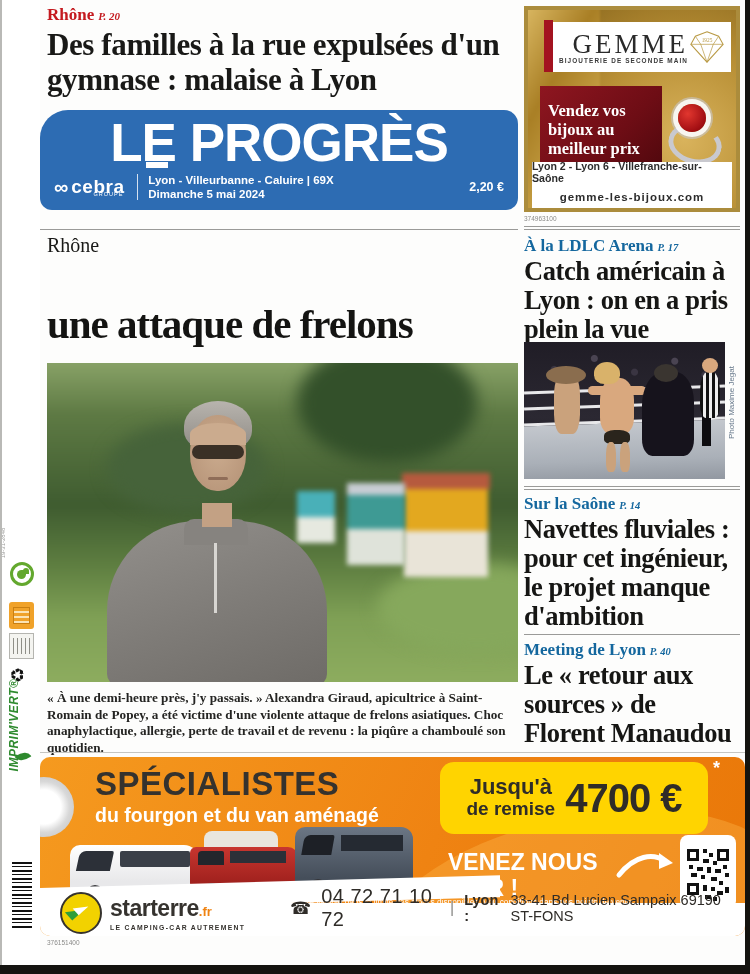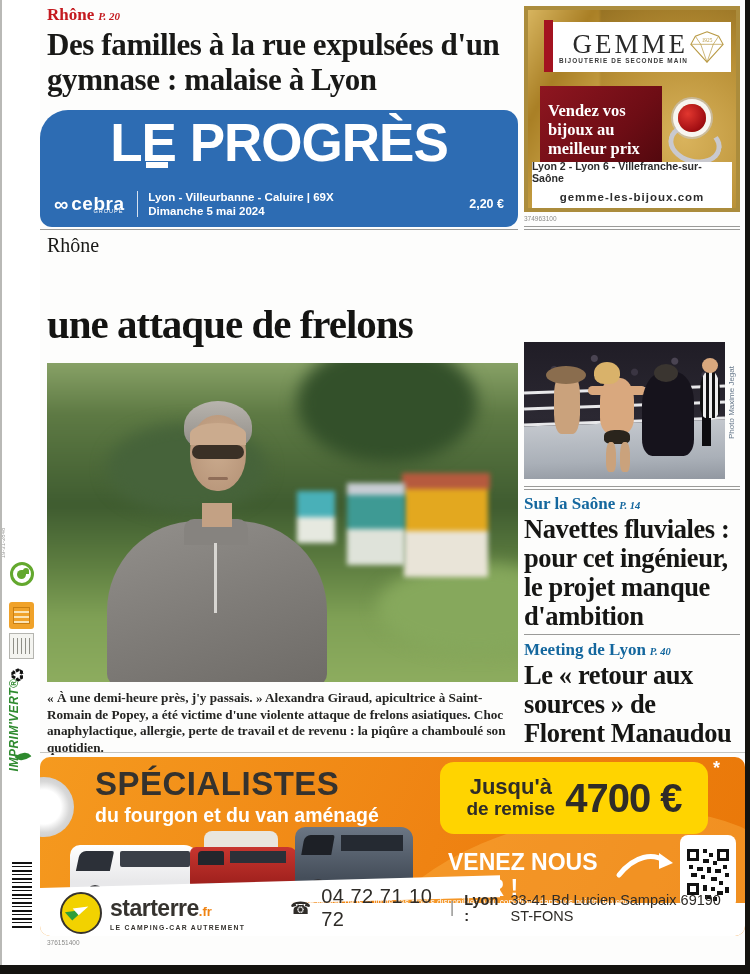--- a/index.html
+++ b/index.html
@@ -65,21 +65,21 @@
   .gemme-loc{font-family:"Liberation Sans",sans-serif;font-size:10.6px;font-weight:bold;color:#2c2c2c;
       border-bottom:2px solid #a31320;padding-bottom:2px;}
   .gemme-web{position:absolute;left:4px;right:4px;bottom:0;height:22px;background:#fff;
       display:flex;align-items:center;justify-content:center;
       font-family:"Liberation Sans",sans-serif;font-size:11.5px;font-weight:bold;letter-spacing:1px;color:#2c2c2c;}
   .ad-num{position:absolute;font-family:"Liberation Sans",sans-serif;font-size:6.5px;color:#8a8a88;}
   .gemme-num{left:524px;top:215px;}
   .dbl-line{position:absolute;left:524px;width:216px;border-top:1px solid #9a9a98;border-bottom:1px solid #9a9a98;height:2px;}
 
   
-  .masthead{position:absolute;left:40px;top:110px;width:478px;height:117px;background:#2d6cb3;
+  .masthead{position:absolute;left:40px;top:110px;width:478px;height:100px;background:#2d6cb3;
             border-radius:28px 14px 12px 12px;color:#fff;font-family:"Liberation Sans",sans-serif;}
   .mh-title{position:absolute;left:0;right:0;top:2px;text-align:center;font-size:53px;font-weight:bold;
             letter-spacing:-1px;}
   .mh-underl{position:absolute;left:106px;top:52px;width:22px;height:6px;background:#fff;}
   .mh-row{position:absolute;left:14px;right:14px;bottom:8px;height:30px;display:flex;align-items:center;}
   .cebra{display:flex;align-items:center;gap:3px;}
   .cebra-mark{font-size:20px;font-weight:bold;line-height:18px;}
   .cebra-name{font-size:19px;font-weight:bold;letter-spacing:.5px;}
   .cebra-grp{font-size:5.5px;letter-spacing:1px;margin-top:14px;margin-left:-34px;}
   .mh-div{width:1px;height:26px;background:rgba(255,255,255,.8);margin:0 10px 0 14px;}
@@ -299,20 +299,27 @@
     </div>
   </div>
 
   <div class="caption">« À une demi-heure près, j'y passais. » Alexandra Giraud, apicultrice à Saint-Romain de Popey, a été victime d'une violente attaque de frelons asiatiques. Choc anaphylactique, allergie, perte de travail et de revenu : la piqûre a chamboulé son quotidien.</div>
   <div class="cap-row">
     <span class="cap-credit">Photo Frédéric Chambert</span>
     <span class="cap-pages">Pages 10 et 11</span>
   </div>
   <div class="rule" style="left:40px;top:752px;width:705px;background:#c5c5c2;"></div>
 
+  <div class="rc" style="top:236px;">
+    <div>
+      <span class="kicker-blue">À la LDLC Arena</span>
+      <span class="kicker-page-b">P. 17</span>
+    </div>
+    <h3>Catch américain à Lyon : on en a pris plein la vue</h3>
+  </div>
 
   <div class="wrestle">
     <div class="wr-crowd"></div>
     <div class="wr-rope" style="top:46px;"></div>
     <div class="wr-rope" style="top:62px;"></div>
     <div class="wr-rope" style="top:78px;"></div>
     <div class="wr-floor"></div>
     <div class="wr-post"></div>
     <div class="wr-fig" style="left:30px;top:28px;width:26px;height:64px;background:#caa27c;"></div>
     <div class="wr-fig" style="left:22px;top:24px;width:40px;height:18px;background:#8a6d4e;border-radius:50%;"></div>

